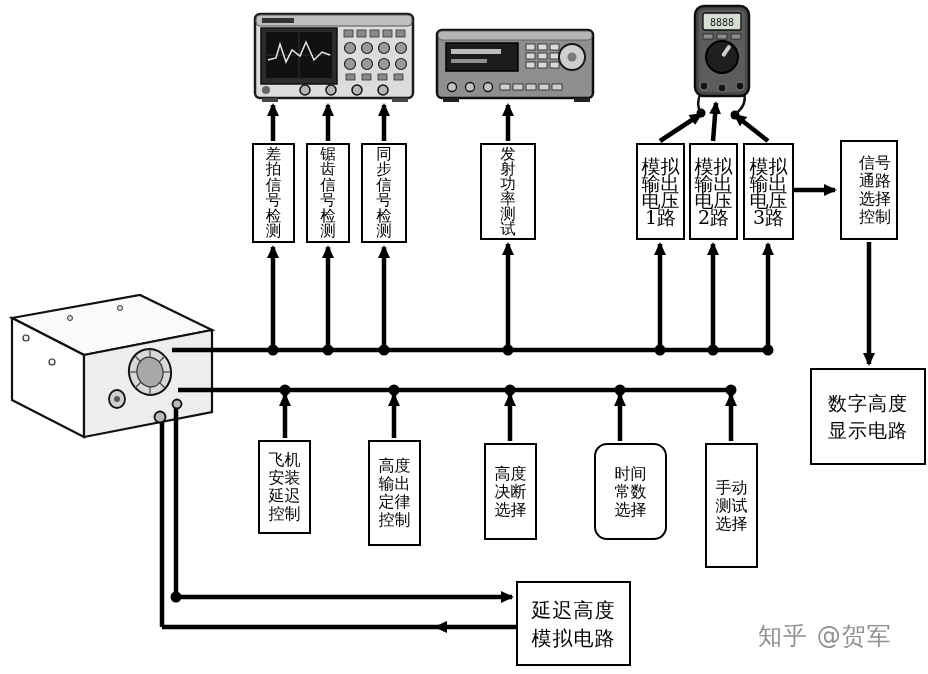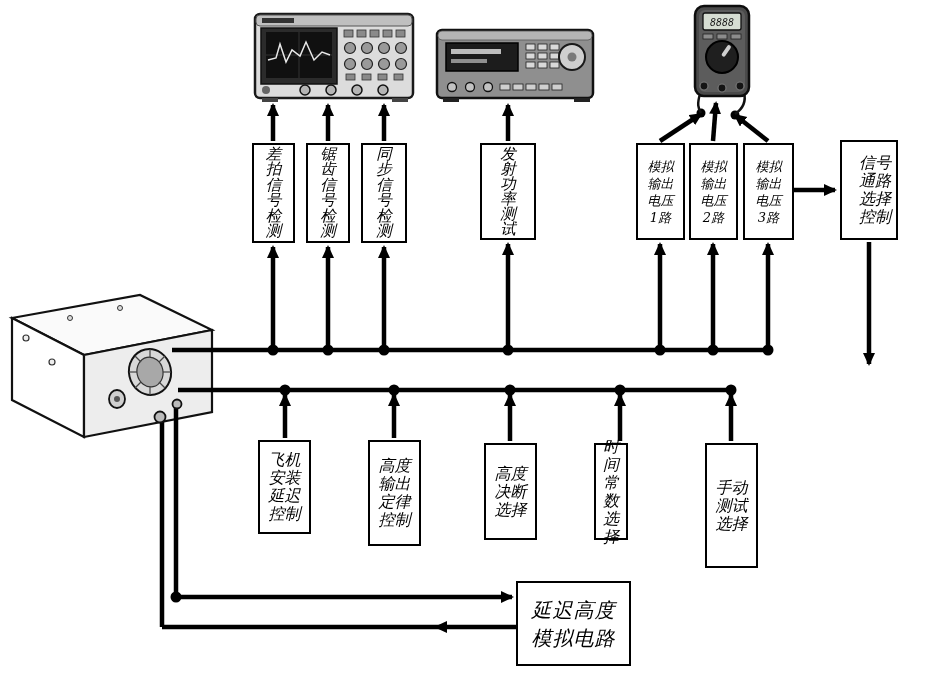--- a/index.html
+++ b/index.html
@@ -2,39 +2,38 @@
 <html><head>
 <meta charset="utf-8">
 <style>
   html,body{margin:0;padding:0;background:#ffffff;}
   .stage{
     position:relative;
     width:928px;height:674px;
     background:#ffffff;
     overflow:hidden;
     font-family:"DejaVu Sans", sans-serif;
-    font-style:italic;
   }
   .underlay{position:absolute;left:0;top:0;}
   .box{
     position:absolute;
     box-sizing:border-box;
     border:2.5px solid #000;
     background:#fff;
     display:flex;align-items:center;justify-content:center;
     text-align:center;
     white-space:pre-line;
     color:#000;
     font-family:"DejaVu Serif", serif;
     font-weight:500;
   }
   
   .b-col{font-size:15.5px;line-height:15.5px;}
   
-  .b-two{font-size:13px;line-height:17px;}
+  .b-two{font-size:19px;line-height:17px;}
   .b-two-lg{font-size:16px;line-height:18px;}
   
   .b-horiz{font-size:19px;line-height:27px;letter-spacing:1px;}
   .b-horiz-lg{font-size:20px;line-height:28px;letter-spacing:1px;}
   .watermark{
     position:absolute;
     left:758px;top:620px;
     font-size:24px;
     color:#8f8f8f;
     font-family:"DejaVu Sans", sans-serif;
@@ -276,35 +275,38 @@
   <div class="box b-two" style="left:743px;top:143px;width:51px;height:97px;">模拟
 输出
 电压
 3路</div>
 
   <div class="box b-two-lg" style="left:840px;top:140px;width:58px;height:100px;padding-left:12px;">信号
 通路
 选择
 控制</div>
 
+  <div class="box b-horiz" style="left:810px;top:368px;width:116px;height:97px;">数字高度
+显示电路</div>
 
   <div class="box b-two-lg" style="left:258px;top:440px;width:53px;height:94px;">飞机
 安装
 延迟
 控制</div>
   <div class="box b-two-lg" style="left:368px;top:440px;width:53px;height:106px;">高度
 输出
 定律
 控制</div>
   <div class="box b-two-lg" style="left:484px;top:443px;width:53px;height:97px;">高度
 决断
 选择</div>
-  <div class="box b-two-lg" style="left:594px;top:443px;width:34px;height:97px;">时间
+  <div class="box b-two-lg" style="left:594px;top:443px;width:73px;height:97px;border-radius:13px;">时间
 常数
 选择</div>
   <div class="box b-two-lg" style="left:705px;top:443px;width:53px;height:125px;">手动
 测试
 选择</div>
 
   <div class="box b-horiz-lg" style="left:516px;top:581px;width:115px;height:85px;">延迟高度
 模拟电路</div>
 
+  <div class="watermark">知乎 @贺军</div>
 </div>
 
 </body></html>

